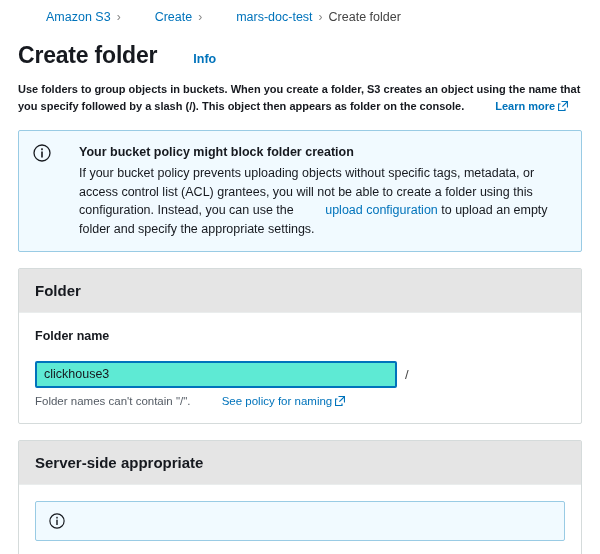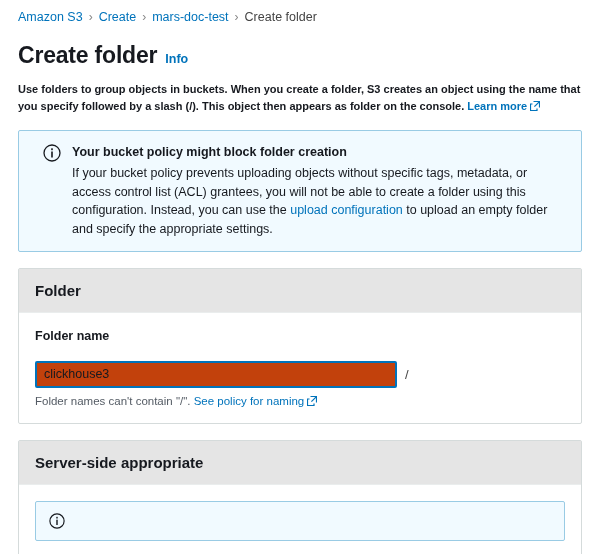--- a/index.html
+++ b/index.html
@@ -4,21 +4,21 @@
 <style>
   * { box-sizing: border-box; }
   html, body {
     margin: 0; padding: 0;
     width: 600px; height: 554px;
     background: #ffffff;
     font-family: "Liberation Sans", sans-serif;
     color: #16191f;
     overflow: hidden;
   }
-  a { color: #0073bb; text-decoration: none; }
+  a { color: #0073bb; text-decoration: none; margin-left: 28px; }
 
   .page { padding: 0 18px; }
 
   
   .breadcrumb {
     display: flex;
     align-items: center;
     gap: 6px;
     font-size: 12.5px;
     padding: 10px 0 8px 0;
@@ -60,22 +60,22 @@
   }
   .ext-icon svg { display: block; }
 
   
   .alert {
     margin-top: 16px;
     border: 1px solid #99cbe4;
     background: #f1faff;
     border-radius: 2px;
     display: flex;
-    padding: 12px 24px;
-    gap: 11px;
+    padding: 12px 14px;
+    gap: 28px;
   }
   .alert-icon {
     flex: 0 0 auto;
     width: 18px; height: 18px;
     margin-top: 1px;
   }
   .alert-body { font-size: 12.5px; line-height: 1.5; }
   .alert-title { font-weight: bold; margin-bottom: 2px; }
 
   
@@ -106,21 +106,21 @@
   .text-input {
     width: 362px;
     height: 27px;
     border: 2px solid #0073bb;
     border-radius: 2px;
     padding: 2px 7px;
     font-size: 12.5px;
     font-family: "Liberation Sans", sans-serif;
     color: #16191f;
     outline: none;
-    background: #c2410c;
+    background: #5eead4;
   }
   .slash { font-size: 13px; color: #444; }
   .hint {
     font-size: 11.5px;
     color: #545b64;
     margin-top: 7px;
   }
   .hint a { color: #0073bb; }
 
   

